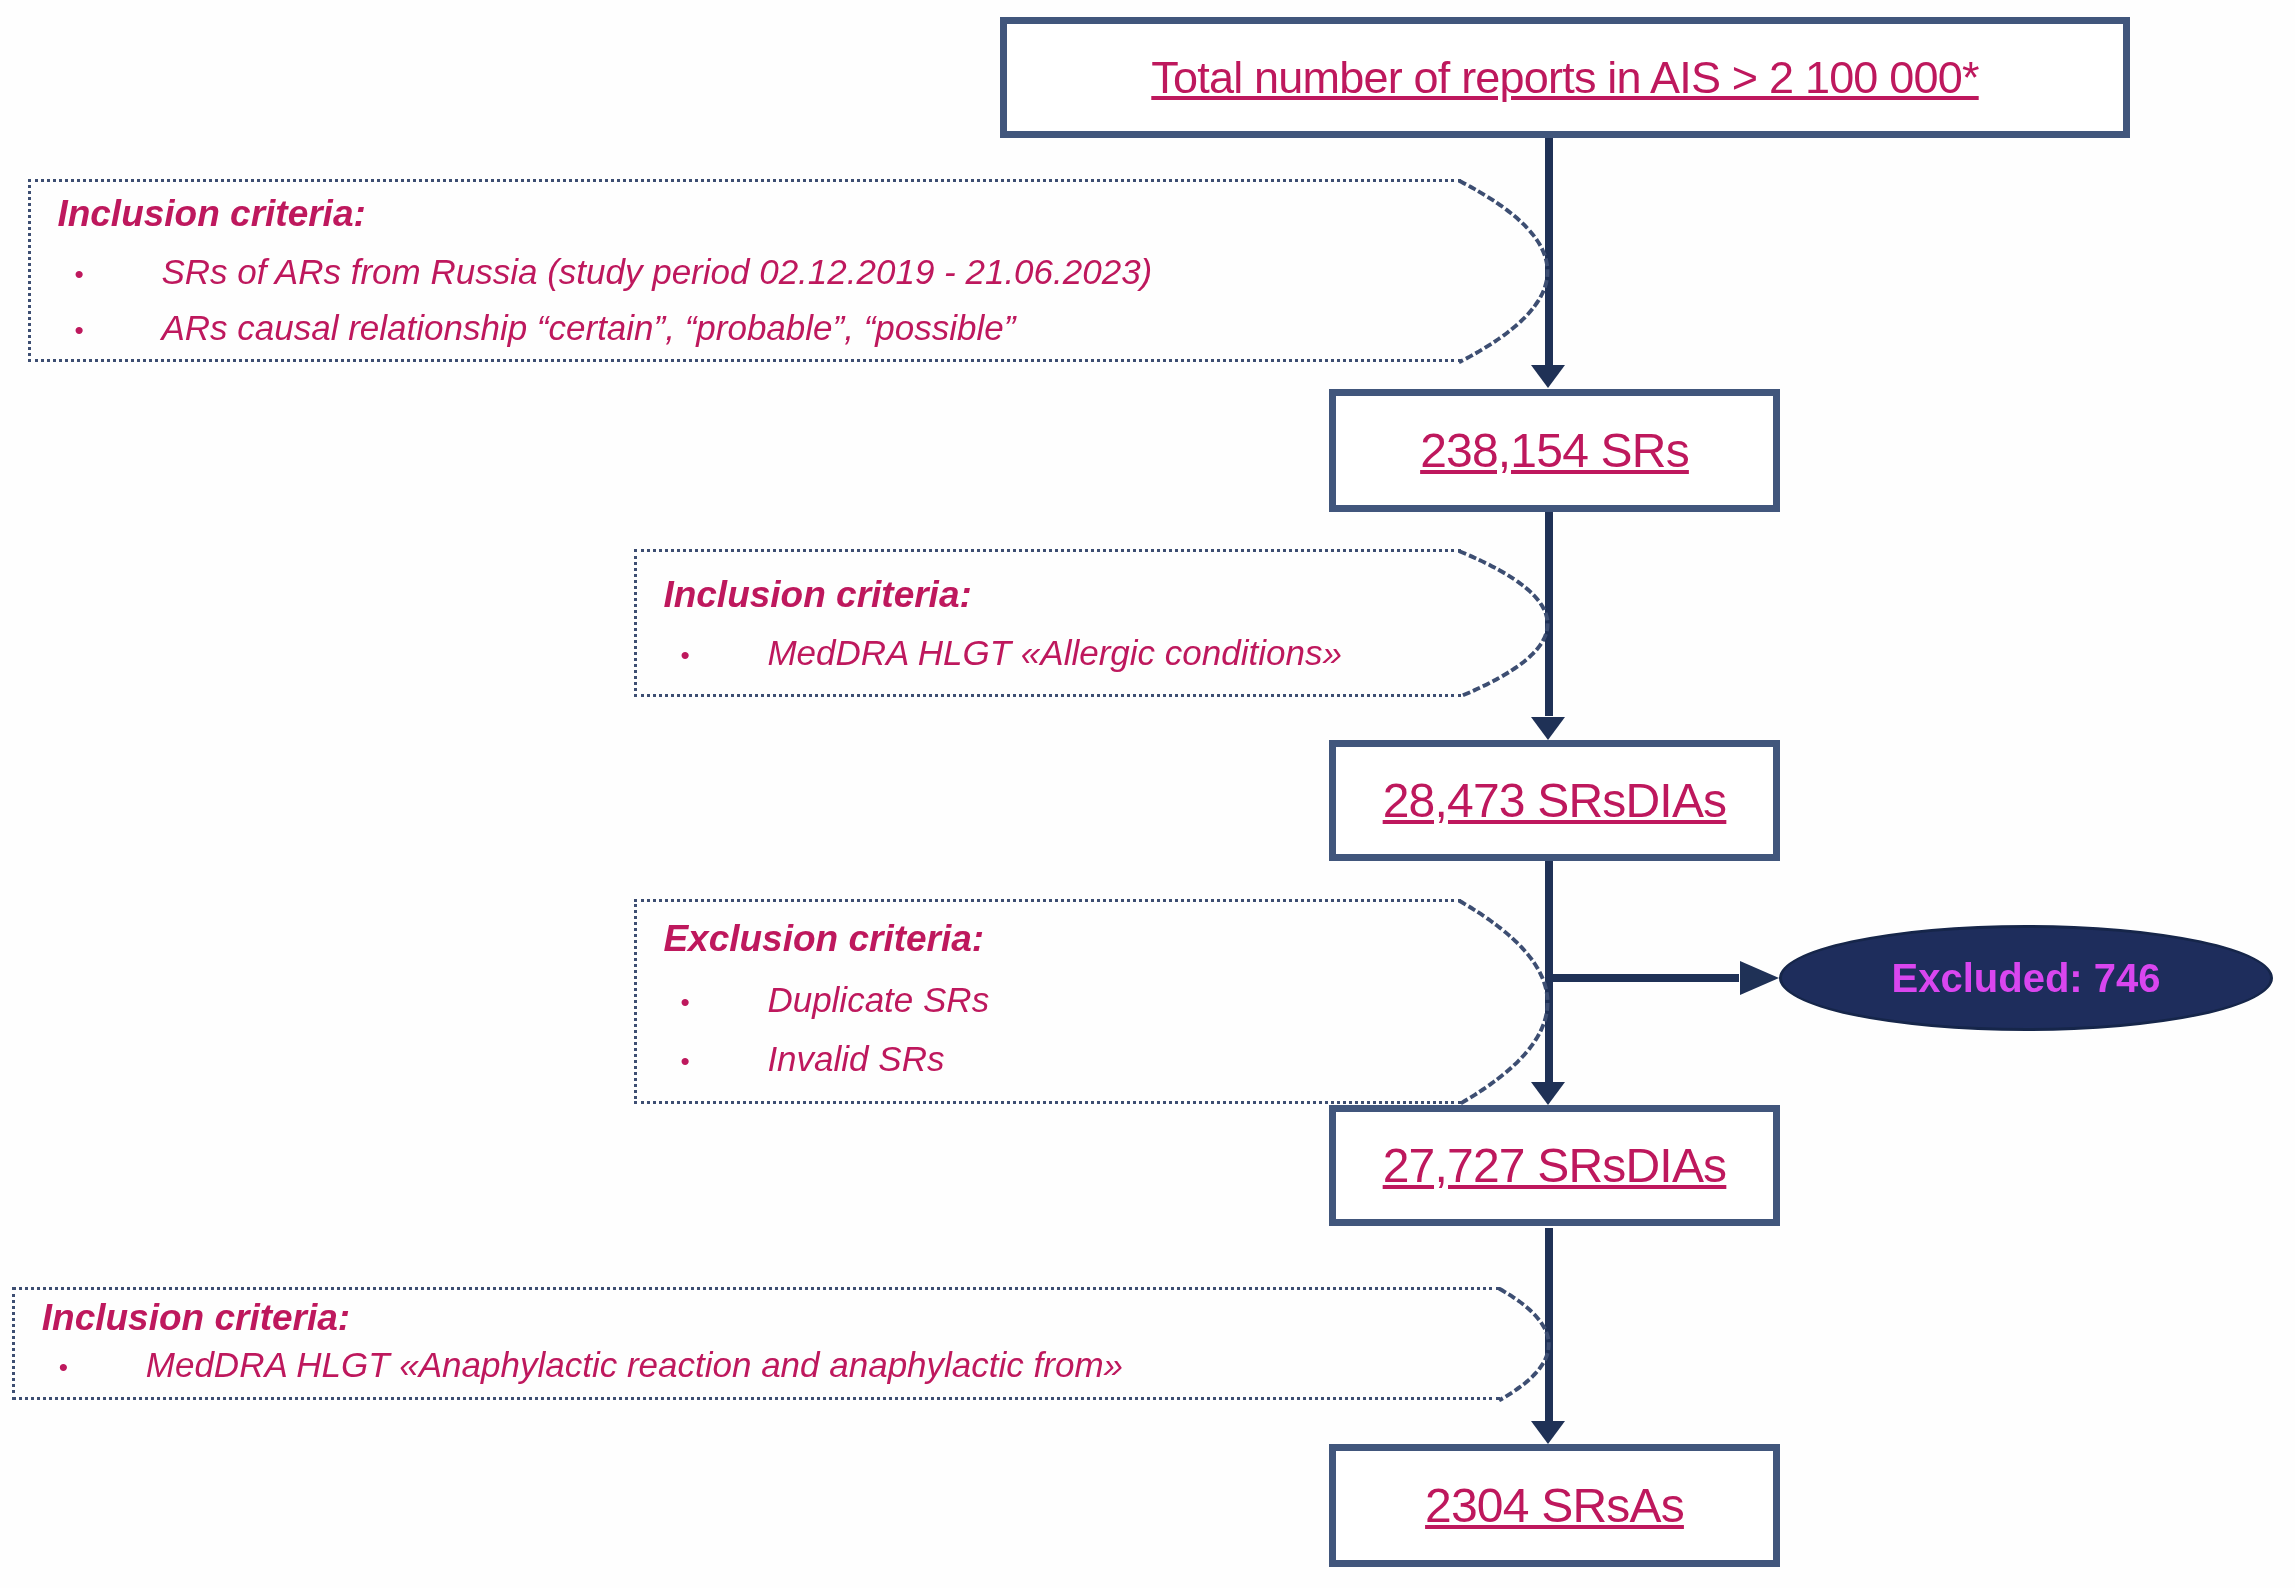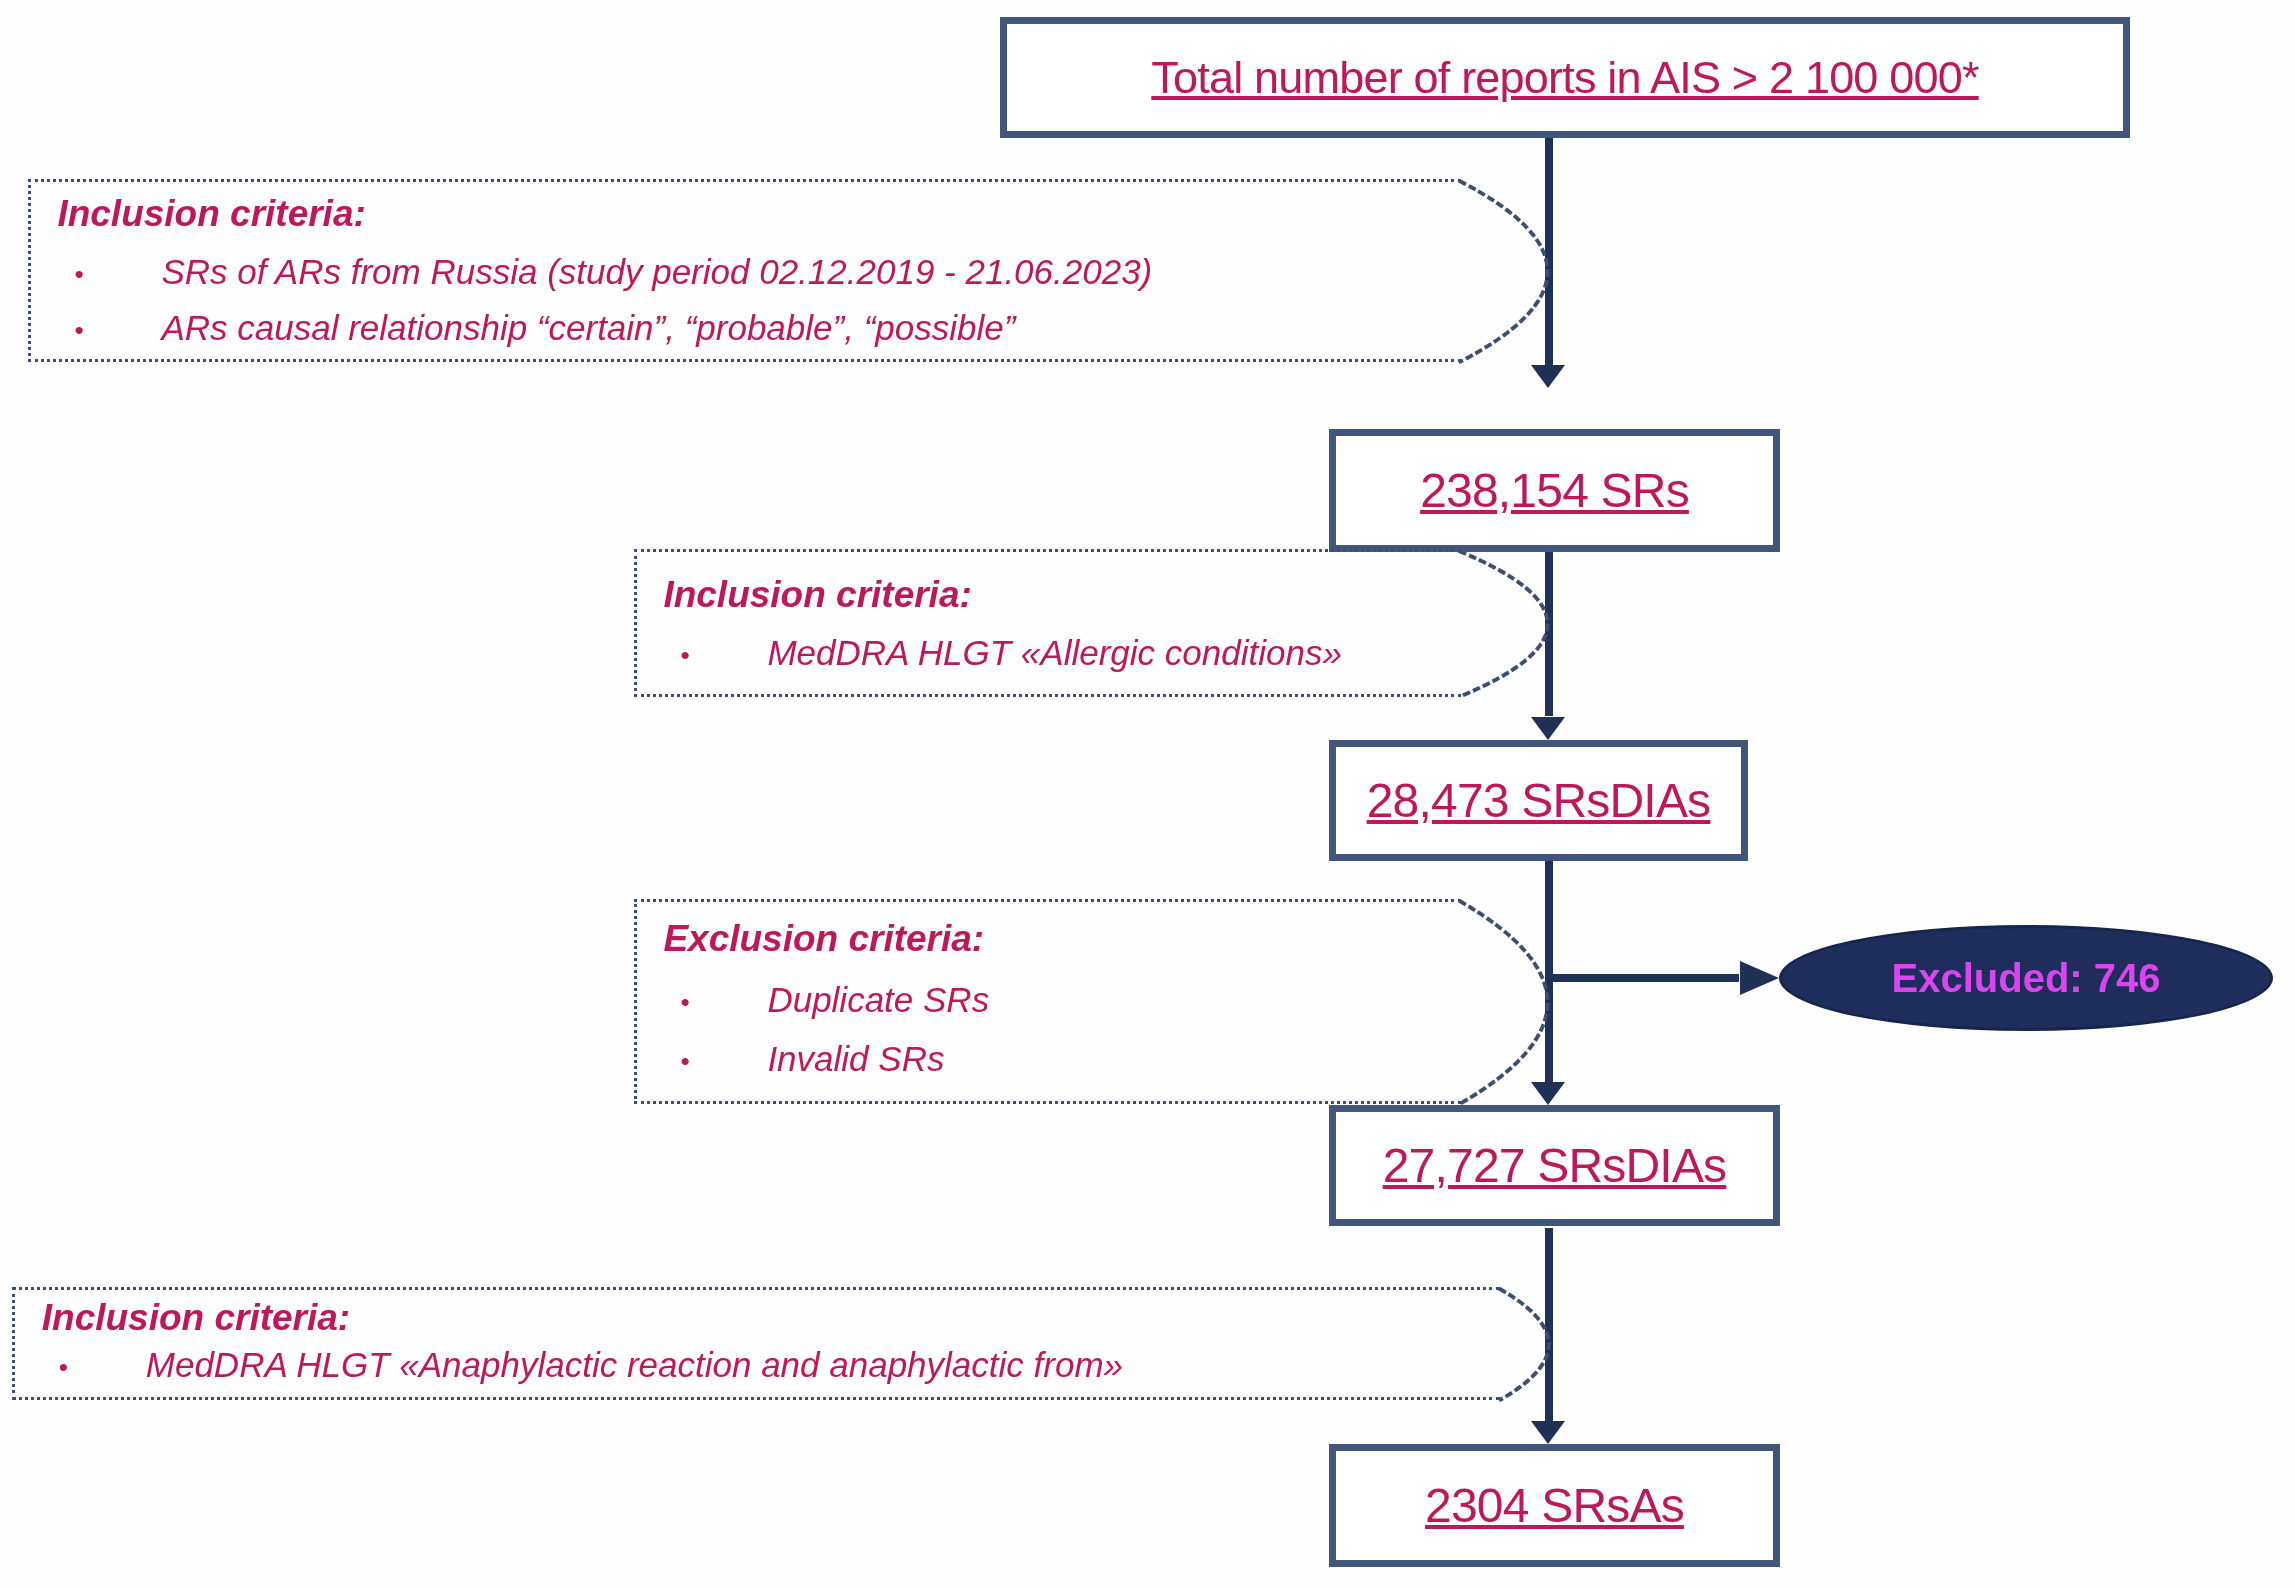--- a/index.html
+++ b/index.html
@@ -19,22 +19,22 @@
     border:7.8px solid #41567C;
     display:flex;
     align-items:center;
     justify-content:center;
     color:#be185d;
     letter-spacing:-0.8px;
     white-space:nowrap;
     text-decoration:underline;
   }
   .fbox.top{left:1000px;top:17px;width:1130px;height:121px;font-size:45px;}
-  .fbox.n1{left:1329px;top:389px;width:451px;height:123px;font-size:48px;margin-top:40px;}
-  .fbox.n2{left:1329px;top:740px;width:419px;height:121px;font-size:48px;}
+  .fbox.n1{left:1329px;top:389px;width:451px;height:123px;font-size:48px;}
+  .fbox.n2{left:1329px;top:740px;width:451px;height:121px;font-size:48px;}
   .fbox.n3{left:1329px;top:1105px;width:451px;height:121px;font-size:48px;}
   .fbox.n4{left:1329px;top:1444px;width:451px;height:123px;font-size:48px;}
 
   
   .vseg{position:absolute;left:1545px;width:7.8px;background:#1F3156;}
   .vseg.s1{top:138px;height:227px;}
   .vseg.s2{top:511px;height:205px;}
   .vseg.s3{top:861px;height:221px;}
   .vseg.s4{top:1228px;height:193px;}
   .hseg{position:absolute;left:1548px;top:974px;width:191px;height:7.8px;background:#1F3156;}

